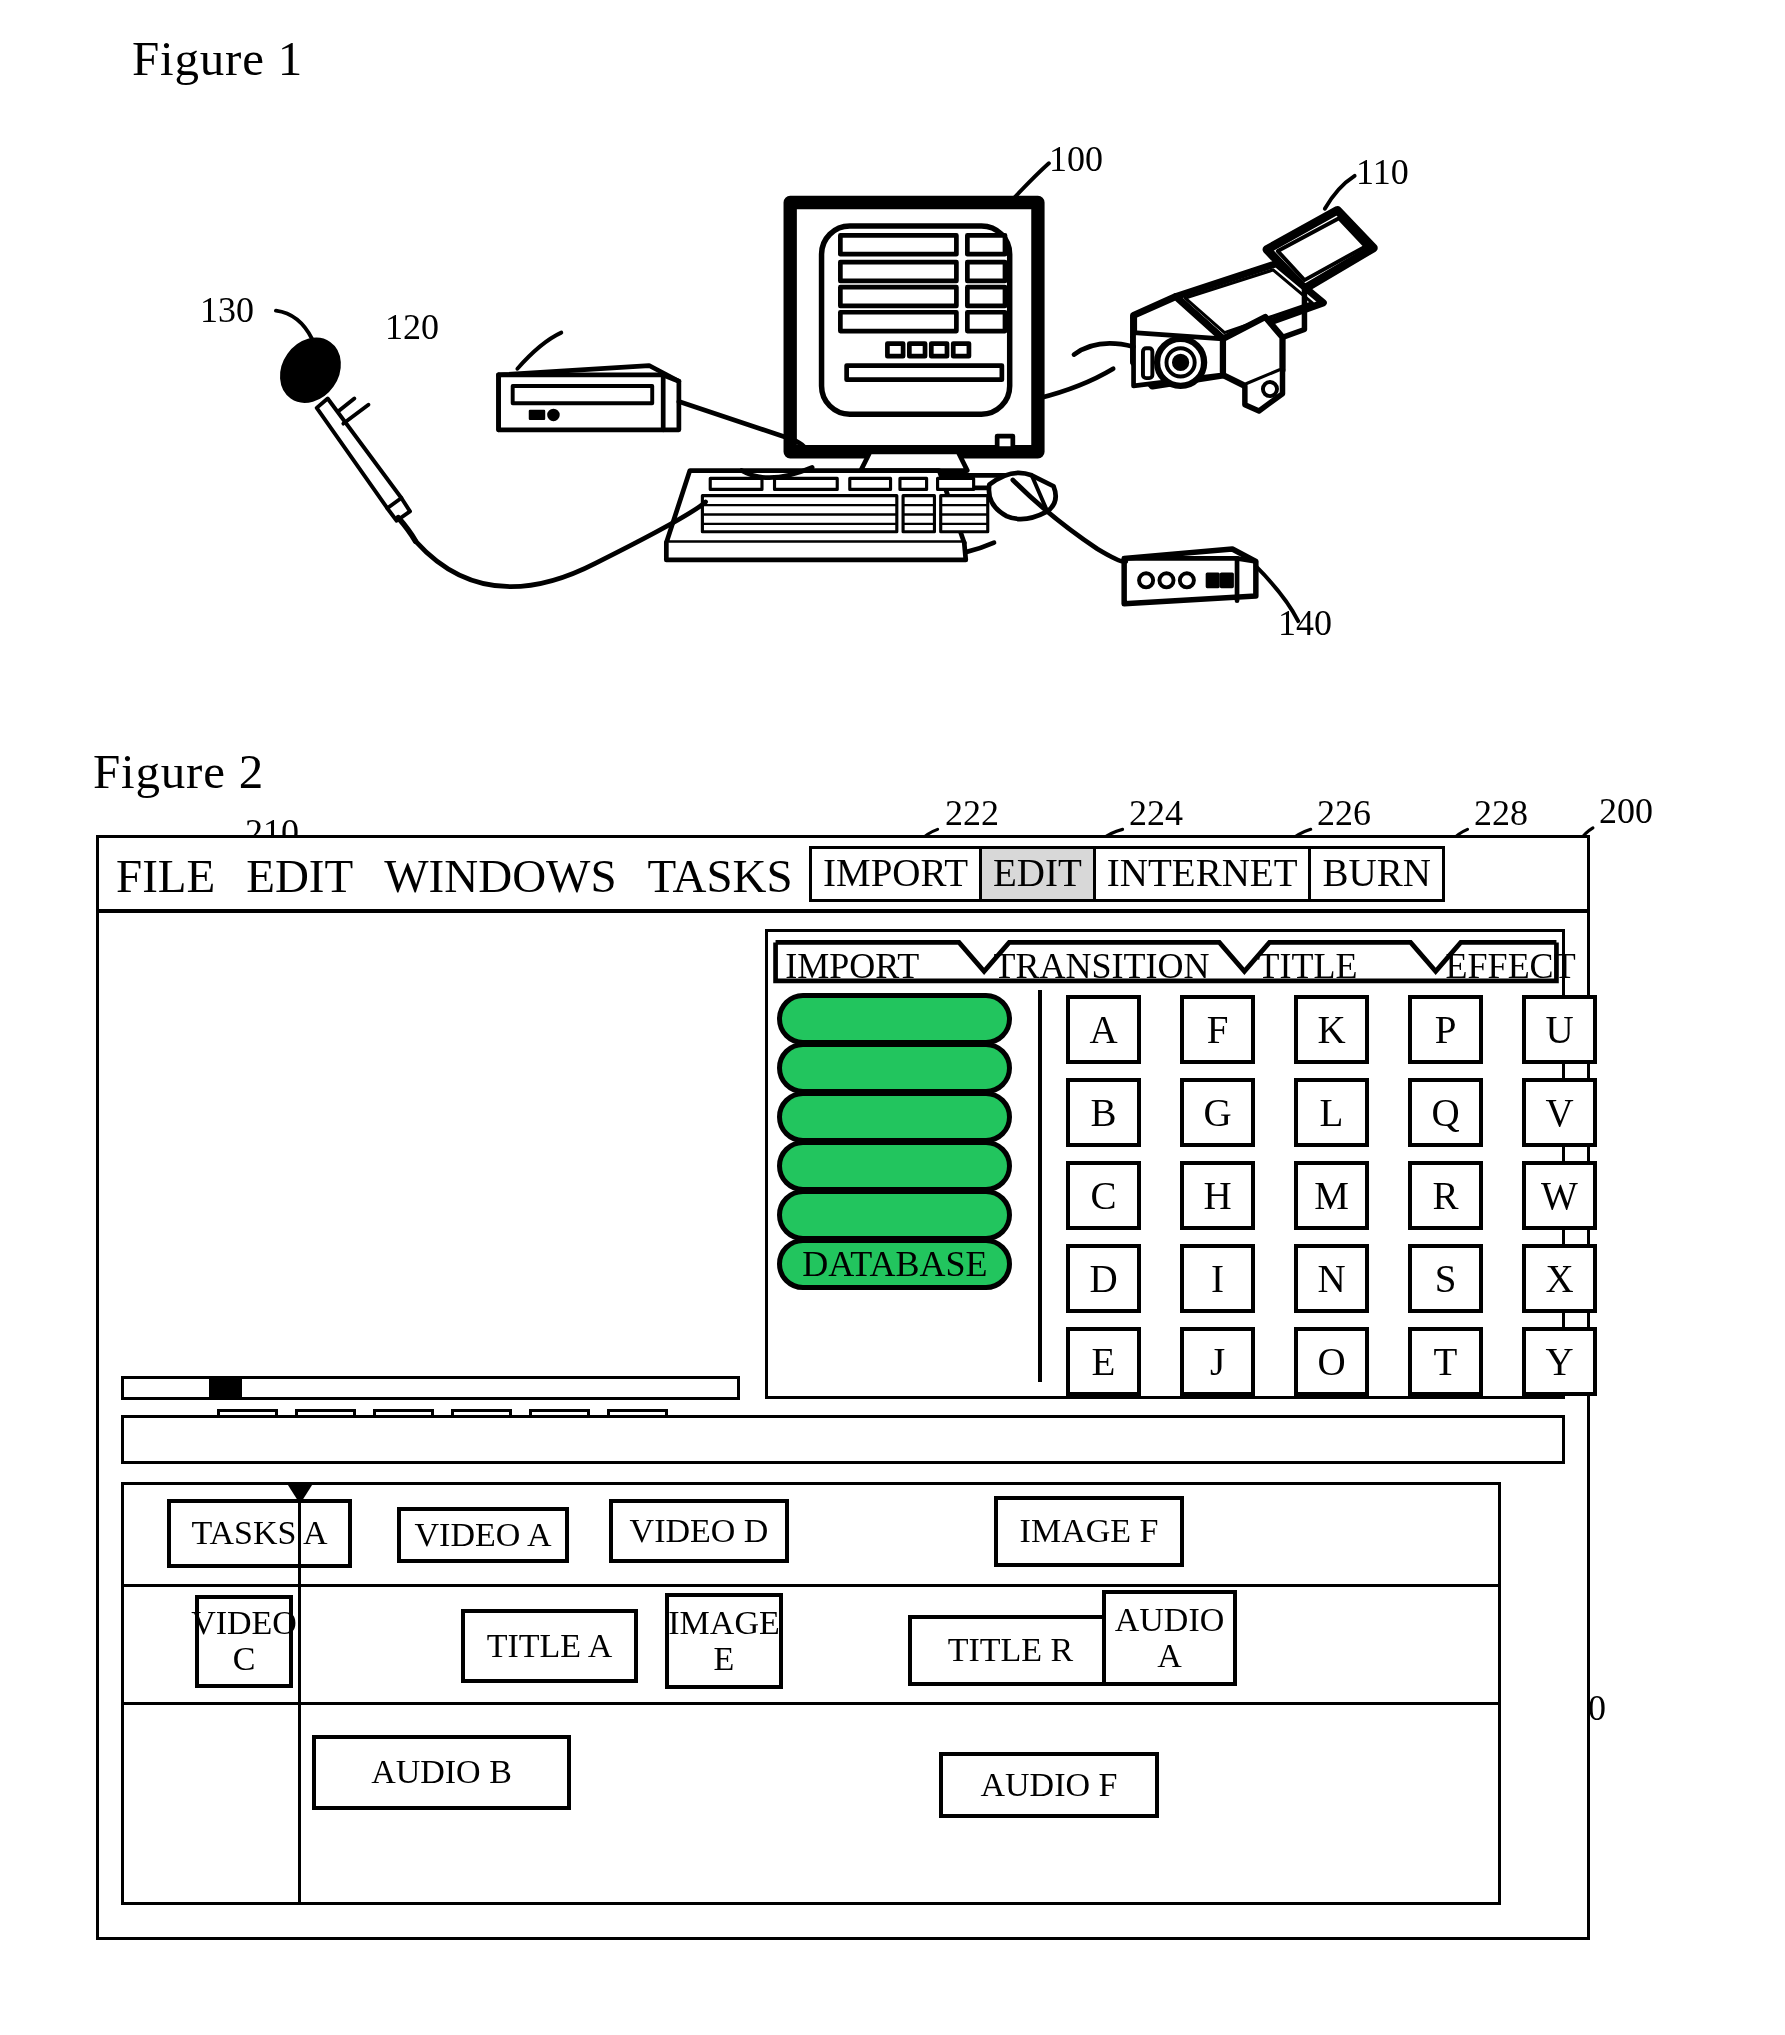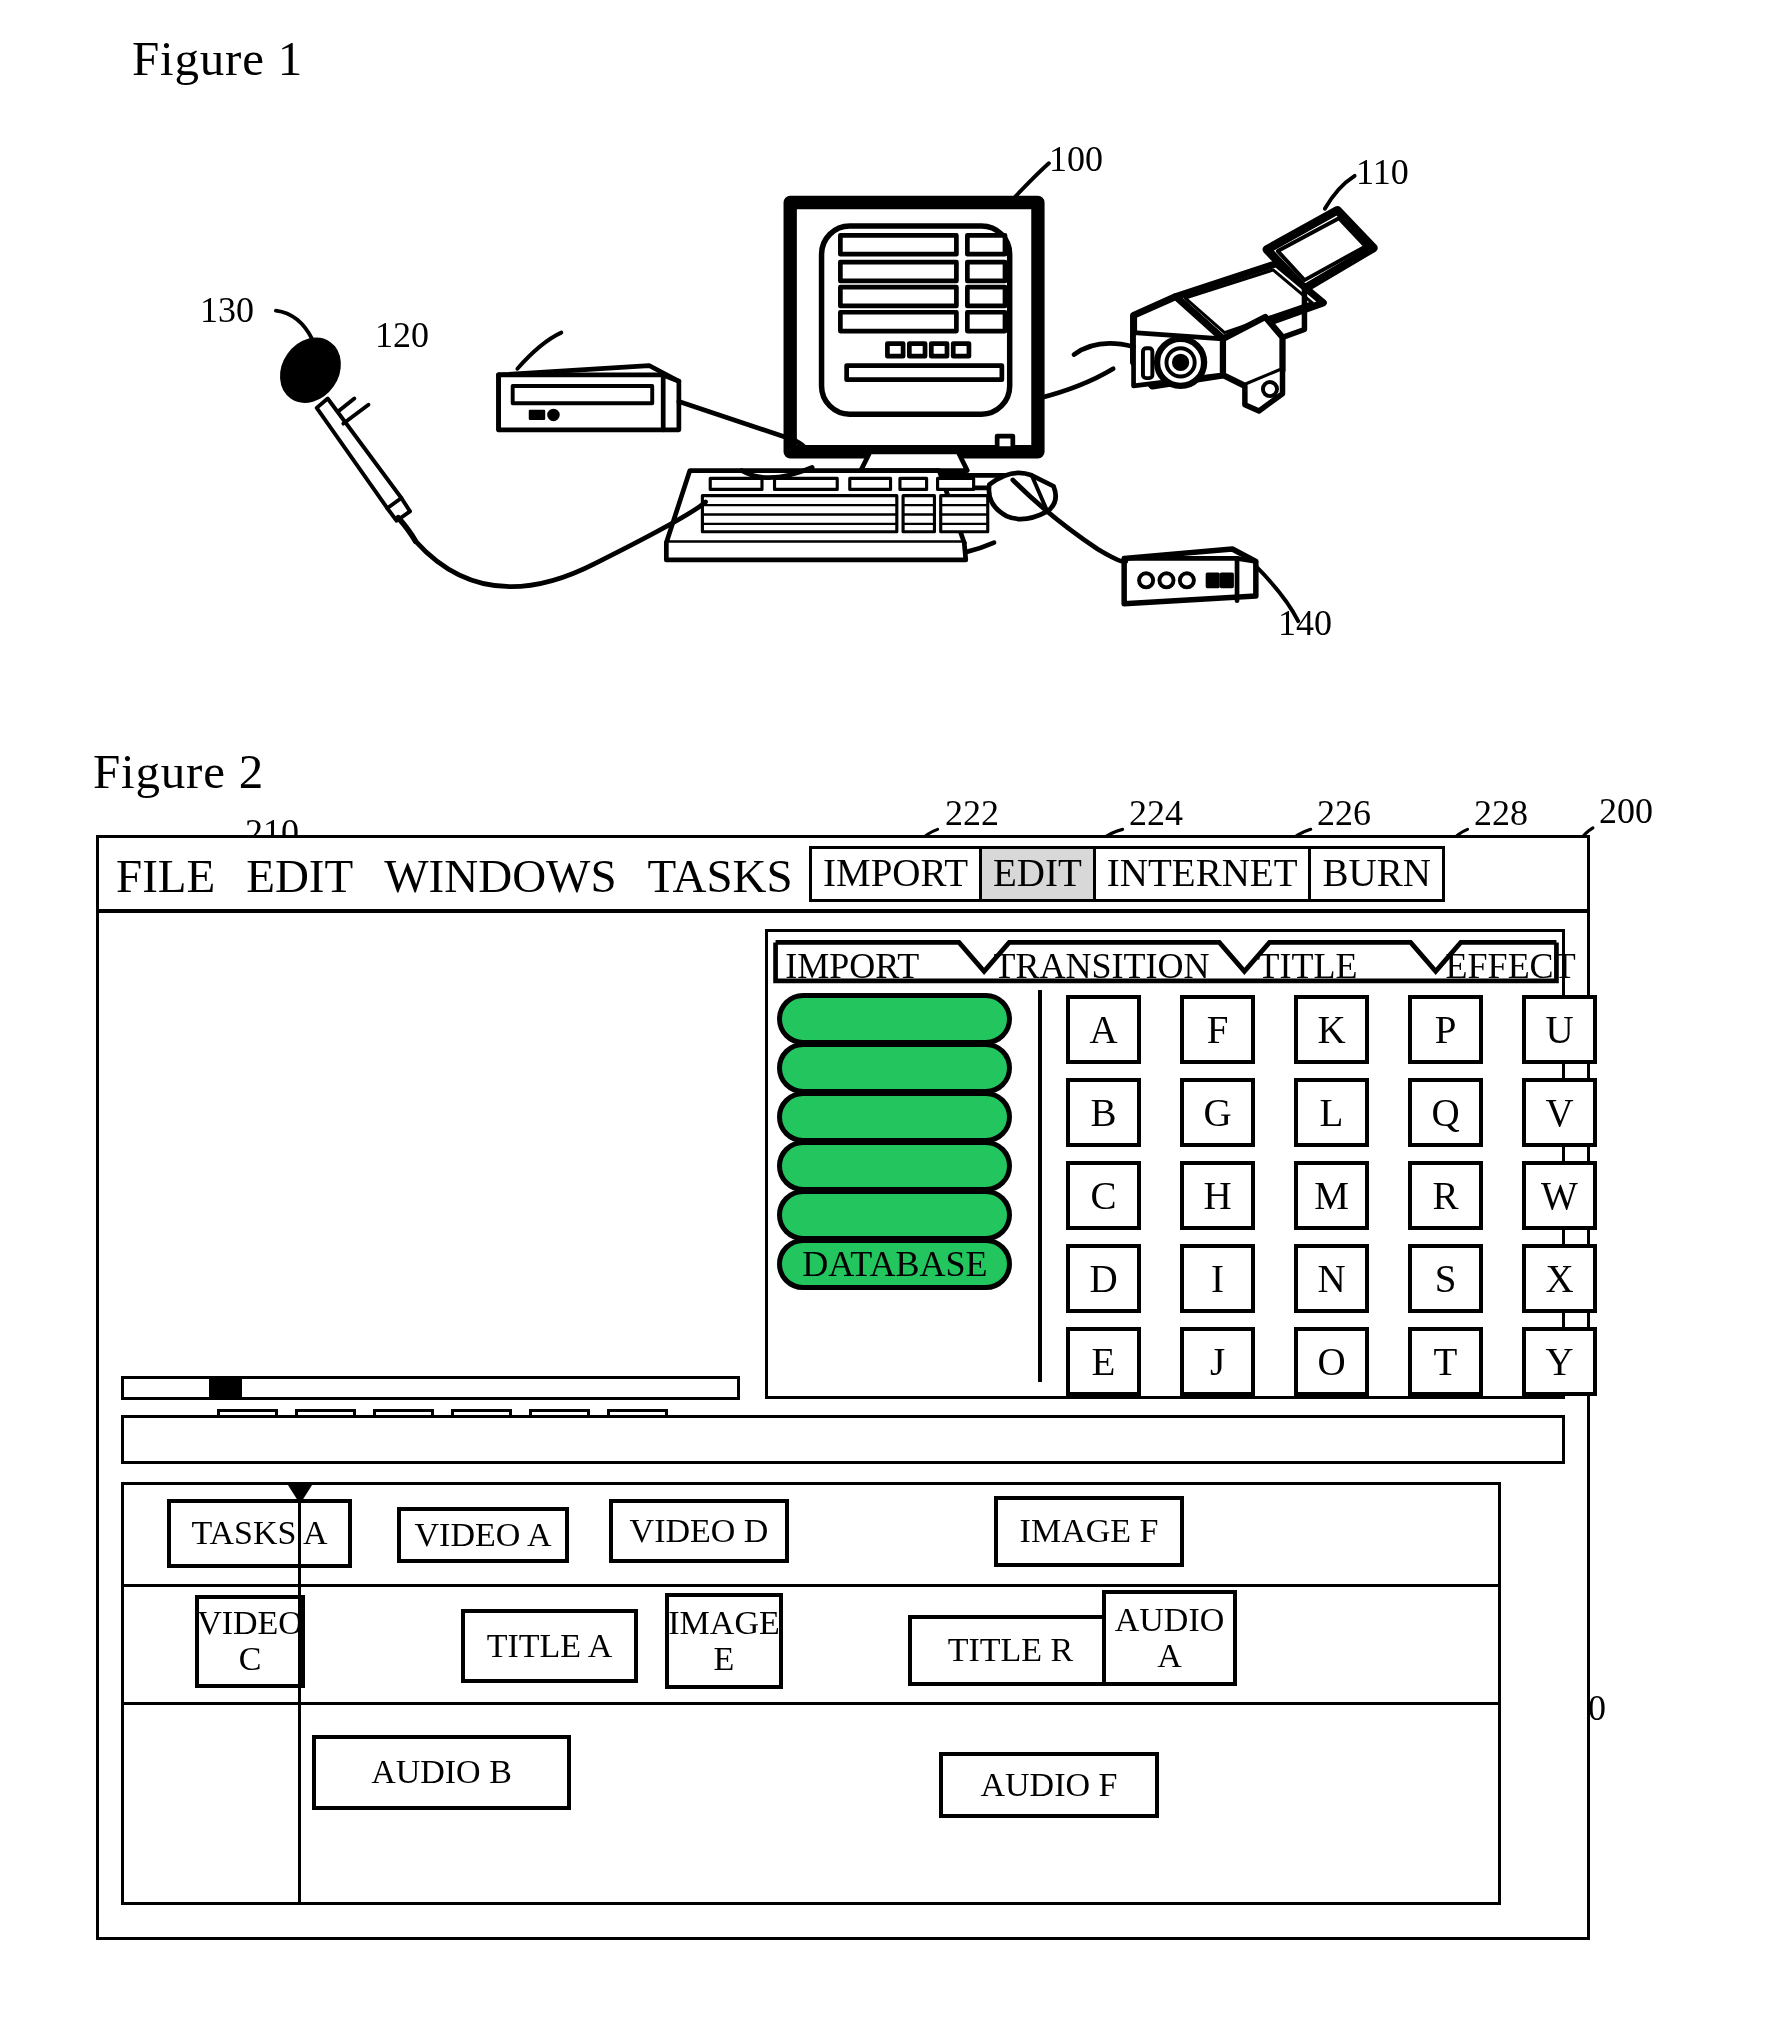--- a/index.html
+++ b/index.html
@@ -165,21 +165,21 @@
     <path d="M1288 258 Q1320 224 1338 208" stroke-width="5"></path>
     <path d="M1690 266 Q1706 238 1728 224" stroke-width="5"></path>
     <path d="M660 470 Q690 436 716 424" stroke-width="5"></path>
     <path d="M398 432 Q382 400 352 396" stroke-width="5"></path>
     <path d="M1602 722 Q1640 760 1656 792" stroke-width="5"></path>
   </g>
 </svg>
 
 <div class="abs ref" style="left:1049px;top:138px;">100</div>
 <div class="abs ref" style="left:1356px;top:151px;">110</div>
-<div class="abs ref" style="left:375px;top:306px;margin-top:8px;">120</div>
+<div class="abs ref" style="left:385px;top:306px;">120</div>
 <div class="abs ref" style="left:200px;top:289px;">130</div>
 <div class="abs ref" style="left:1278px;top:602px;">140</div>
 
 <div class="abs fig-title" style="left:93px;top:743px;">Figure 2</div>
 
 <div class="abs ref" style="left:245px;top:811px;">210</div>
 <div class="abs ref" style="left:945px;top:792px;">222</div>
 <div class="abs ref" style="left:1129px;top:792px;">224</div>
 <div class="abs ref" style="left:1317px;top:792px;">226</div>
 <div class="abs ref" style="left:1474px;top:792px;">228</div>
@@ -336,21 +336,21 @@
   <div id="timeline">
 
     <div class="trow" id="trow1">
       <div class="clip" style="left:43px;top:14px;width:185px;height:69px;">TASKS A</div>
       <div class="clip" style="left:273px;top:22px;width:172px;height:56px;">VIDEO A</div>
       <div class="clip" style="left:485px;top:14px;width:180px;height:64px;">VIDEO D</div>
       <div class="clip" style="left:870px;top:11px;width:190px;height:71px;">IMAGE F</div>
     </div>
 
     <div class="trow" id="trow2">
-      <div class="clip" style="left:71px;top:7.8px;width:110px;height:93px;">VIDEO C</div>
+      <div class="clip" style="left:71px;top:7.8px;width:98px;height:93px;">VIDEO C</div>
       <div class="clip" style="left:337px;top:22px;width:177px;height:74px;">TITLE A</div>
       <div class="clip" style="left:541px;top:6.3px;width:118px;height:96px;">IMAGE E</div>
       <div class="clip" style="left:784px;top:28px;width:205px;height:71px;">TITLE R</div>
       <div class="clip" style="left:978px;top:3.1px;width:135px;height:96px;">AUDIO A</div>
     </div>
 
     <div class="trow" id="trow3">
       <div class="clip" style="left:188px;top:30px;width:259px;height:75px;">AUDIO B</div>
       <div class="clip" style="left:815px;top:47px;width:220px;height:66px;">AUDIO F</div>
     </div>

